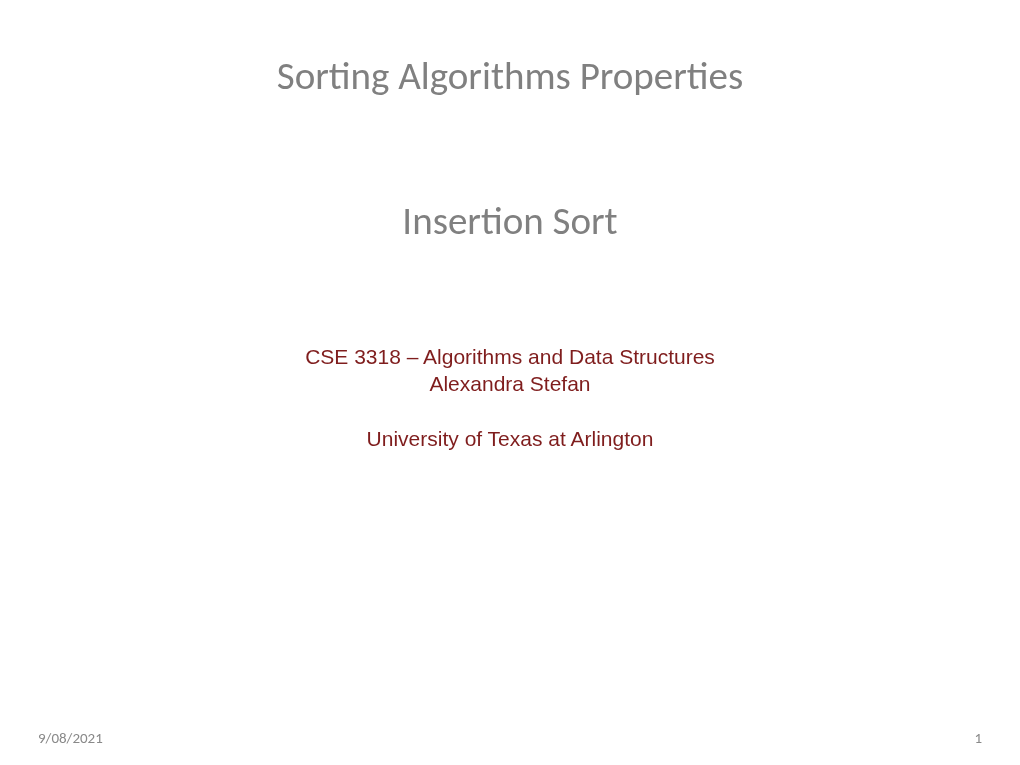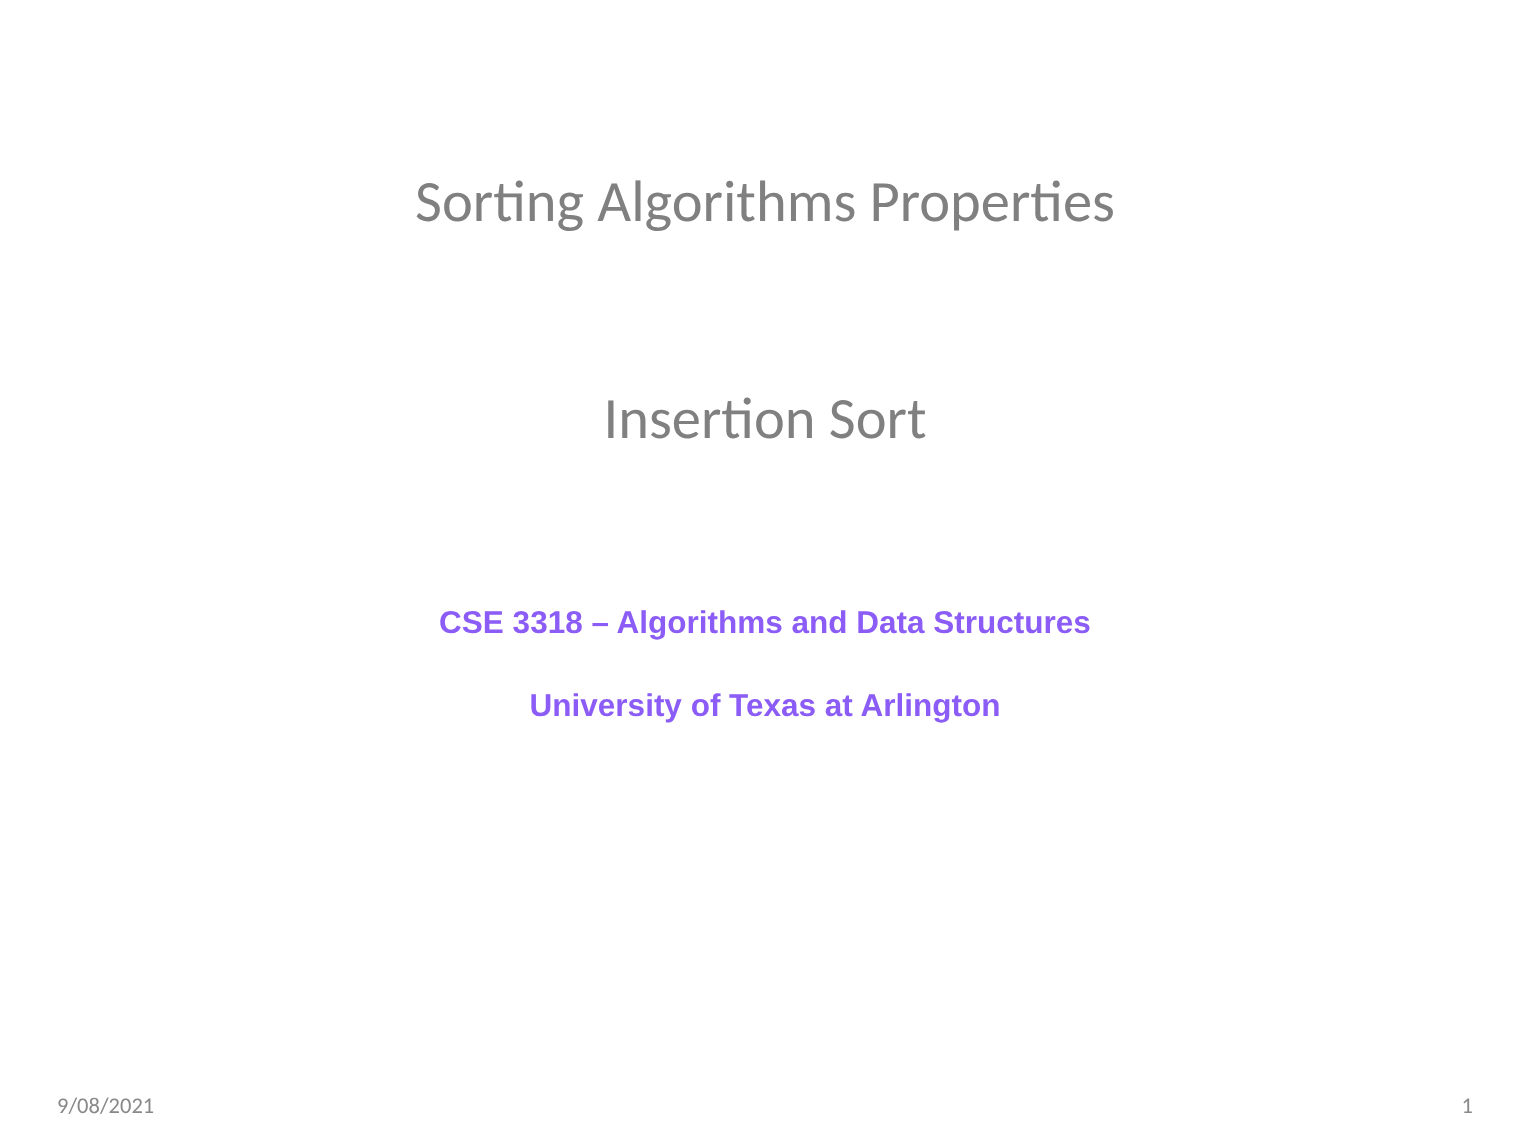--- a/index.html
+++ b/index.html
@@ -15,21 +15,21 @@
       font-family: Arial, Helvetica, sans-serif;
       overflow: hidden;
     }
     .slide {
       width: 100%;
       height: 100%;
       position: relative;
     }
     .title-block {
       text-align: center;
-      padding-top: 112px;
+      padding-top: 53px;
     }
     .main-title {
       font-size: 39px;
       color: #808080;
       font-weight: 400;
       line-height: 1.2;
       font-family: Calibri, Arial, sans-serif;
     }
     .title-line-1 {
       margin-bottom: 98px;
@@ -38,22 +38,22 @@
       margin-bottom: 98px;
     }
     .title-line-3 {
       margin-bottom: 50px;
     }
     .subtitle-block {
       text-align: center;
     }
     .subtitle-line {
       font-size: 21px;
-      color: #8b5cf6;
-      font-weight: 700;
+      color: #7f1d1d;
+      font-weight: 400;
       line-height: 1.3;
       font-family: Arial, Helvetica, sans-serif;
     }
     .subtitle-gap {
       height: 28px;
     }
     .footer {
       position: absolute;
       bottom: 18px;
       left: 0;
@@ -69,20 +69,21 @@
 </head>
 <body>
 
 <div class="slide">
   <div class="title-block">
     <div class="main-title title-line-1">Sorting Algorithms Properties</div>
     <div class="main-title title-line-2">Insertion Sort</div>
   </div>
   <div class="subtitle-block">
     <div class="subtitle-line">CSE 3318 – Algorithms and Data Structures</div>
+    <div class="subtitle-line">Alexandra Stefan</div>
     <div class="subtitle-gap"></div>
     <div class="subtitle-line">University of Texas at Arlington</div>
   </div>
   <div class="footer">
     <span>9/08/2021</span>
     <span>1</span>
   </div>
 </div>
 
 </body></html>

